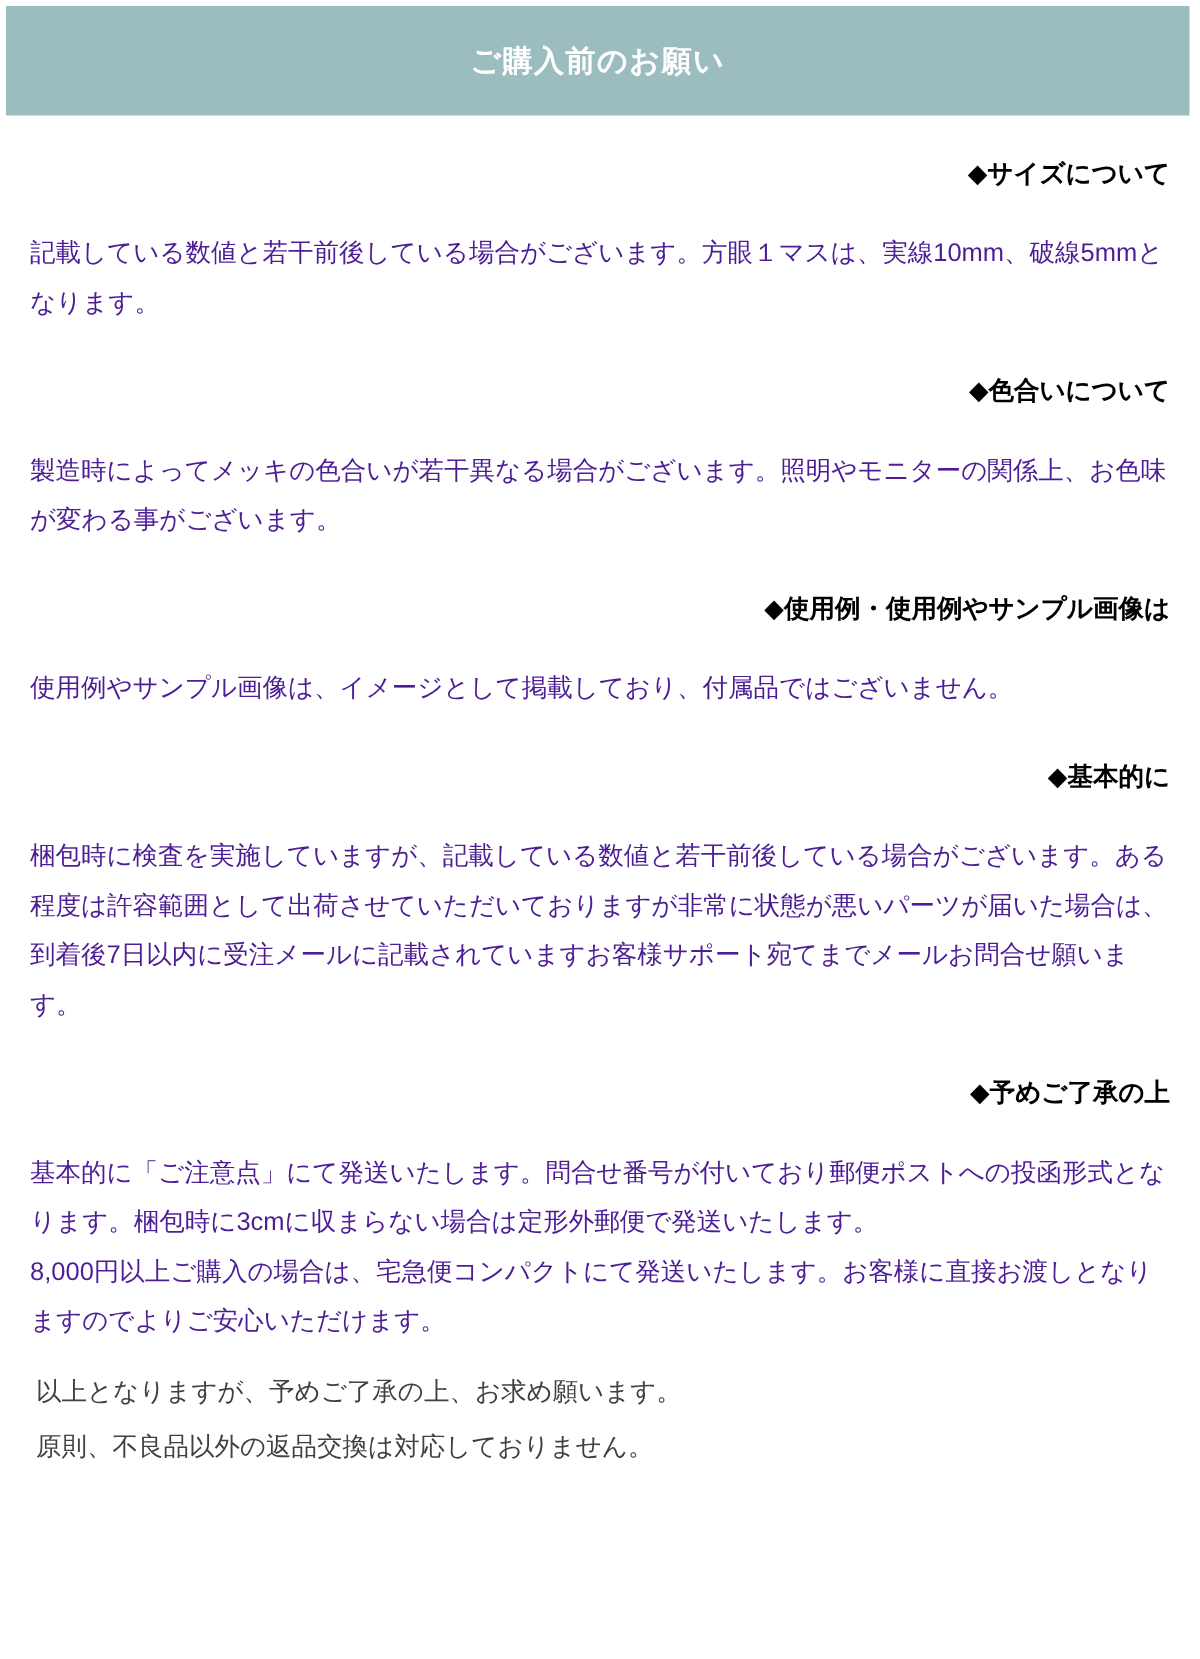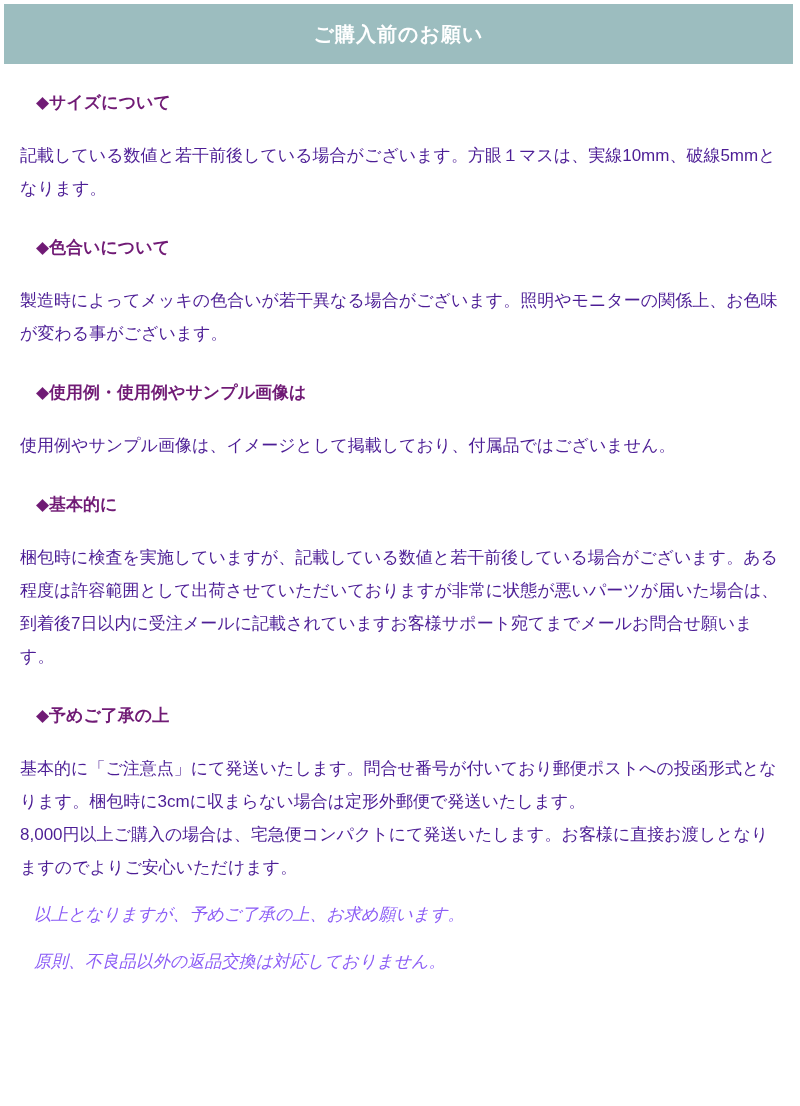--- a/index.html
+++ b/index.html
@@ -9,65 +9,65 @@
   }
   body {
     width: 800px;
     height: 1106px;
     overflow: hidden;
     font-family: "Liberation Sans", "DejaVu Sans", sans-serif;
     color: #4d4d4d;
   }
   .banner {
     margin: 4px 7px 0 4px;
-    height: 60px;
+    height: 73px;
     background: #9cbdbf;
     display: flex;
     align-items: center;
     justify-content: center;
   }
   .banner h1 {
     margin: 0;
     color: #ffffff;
     font-size: 20px;
     font-weight: bold;
     letter-spacing: 1px;
   }
   .content {
     padding: 0 20px;
   }
   .section-heading {
     margin: 26px 0 0 16px;
     font-size: 17px;
     font-weight: bold;
     line-height: 33px;
-    color: #701a75;
+    color: #000000;
+    text-align: right;
   }
   .notice-section:first-of-type .section-heading {
     margin-top: 22px;
   }
   .section-body {
     margin: 20px 0 0 0;
     font-size: 17px;
     line-height: 33px;
     color: #4c1d95;
     white-space: pre-line;
     word-break: break-all;
     overflow-wrap: break-word;
   }
   .closing {
     margin-top: 14px;
   }
   .closing p {
-    margin: 14px;
+    margin: 4px;
     font-size: 17px;
     line-height: 33px;
-    color: #8b5cf6;
+    color: #404040;
     word-break: break-all;
-    font-style: italic;
   }
 </style>
 </head>
 <body>
 
 <div class="banner">
   <h1>ご購入前のお願い</h1>
 </div>
 
 <div class="content">

